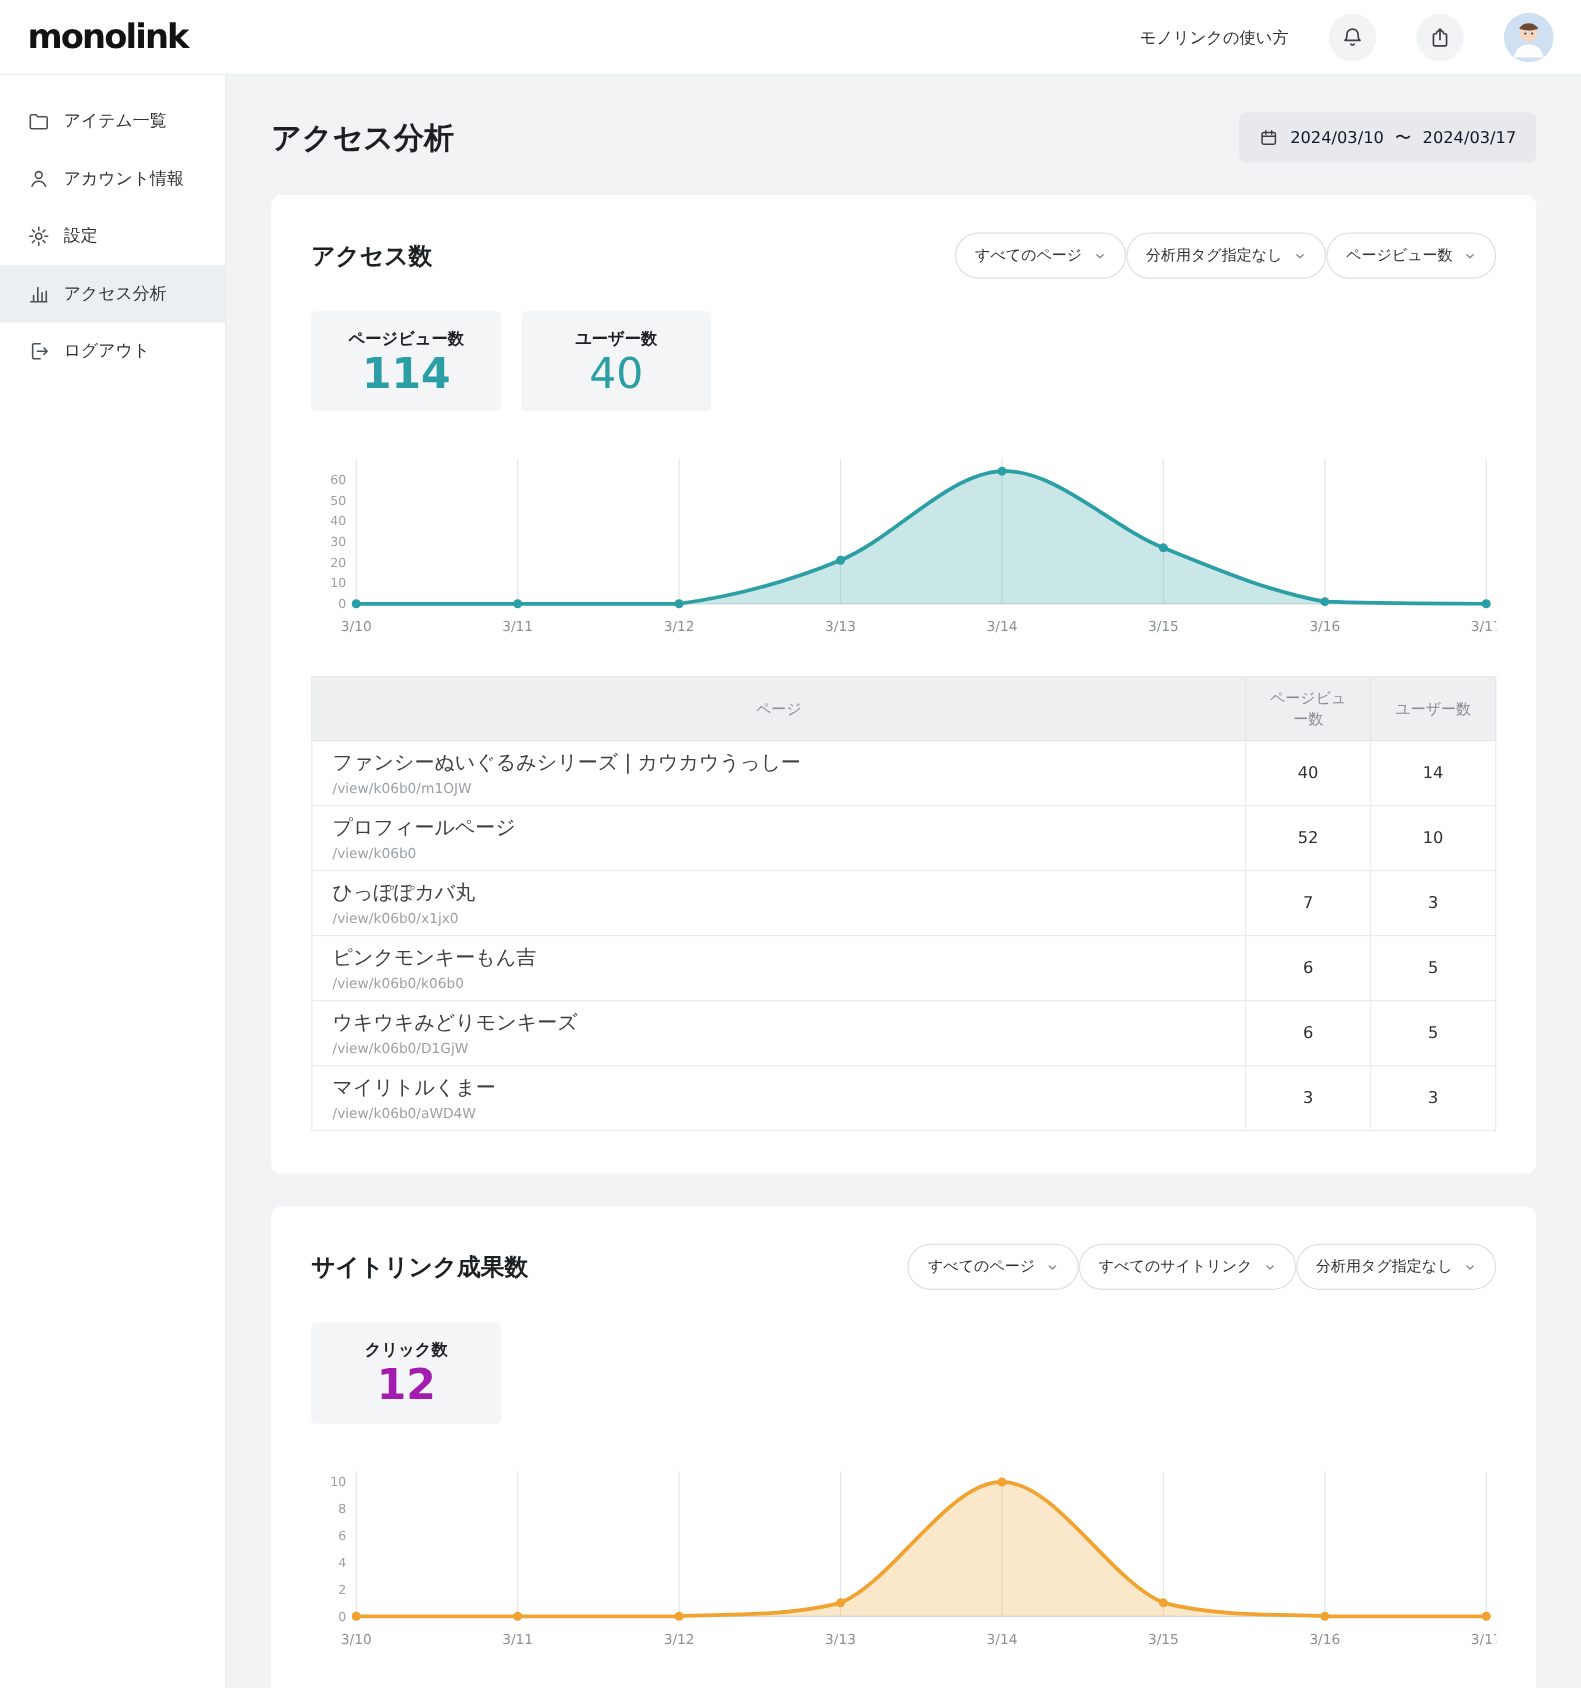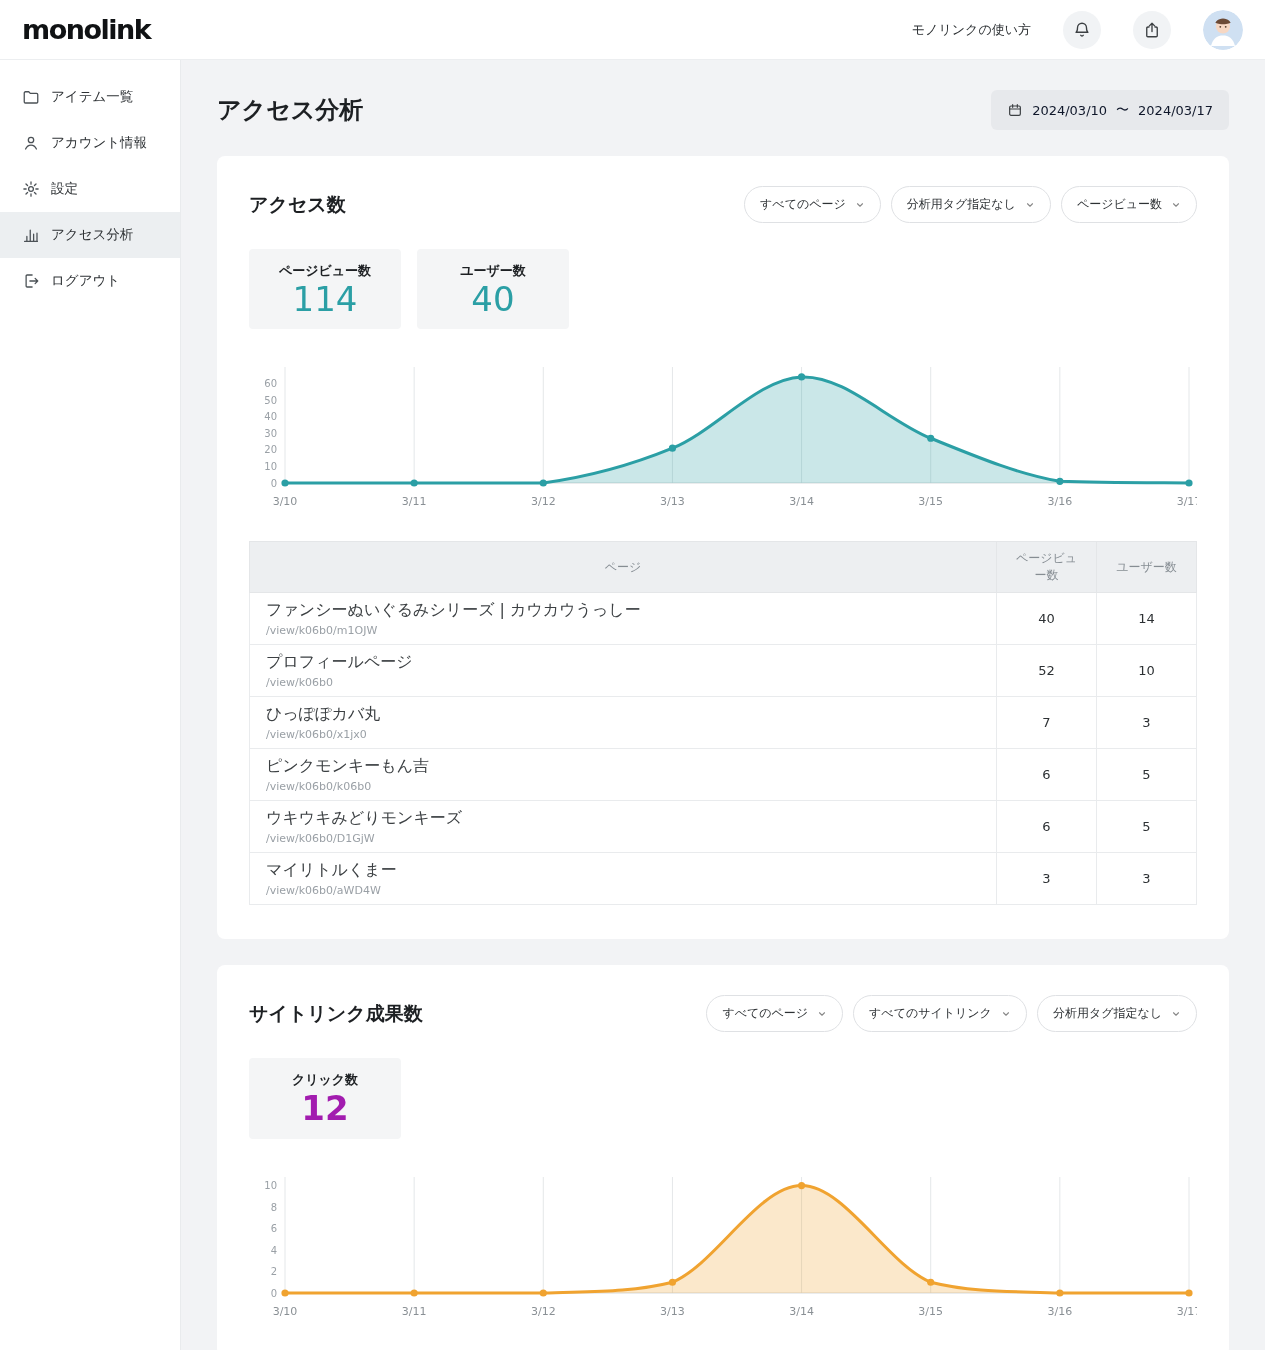--- a/index.html
+++ b/index.html
@@ -31,21 +31,21 @@
   .page-head{display:flex;justify-content:space-between;align-items:center}
   h1{font-size:24px;color:#1d2023}
   .date-range{display:flex;align-items:center;gap:9px;background:#e7e9ec;border-radius:6px;
               padding:11px 16px;font-size:13px;color:#0f172a;cursor:pointer}
   .date-range svg{width:16px;height:16px;color:#3c4043}
   .note{font-size:12px;color:#9aa0a6;margin-top:15px}
 
   .card{background:#fff;border-radius:8px;padding:30px 32px 34px;margin-top:26px}
   .card-head{display:flex;justify-content:space-between;align-items:center;margin-bottom:26px}
   h2{font-size:19px;color:#1d2023}
-  .filters{display:flex;gap:10px}
+  .filters{display:flex;}
   .pill{display:flex;align-items:center;gap:9px;border:1px solid #dfe1e4;background:#fff;border-radius:999px;
         padding:9px 15px;font-size:12px;color:#2d3134;cursor:pointer}
   .pill svg{width:10px;height:10px;color:#888}
 
   .stats{display:flex;gap:16px;margin-bottom:28px}
   .stat{background:#f4f5f6;border-radius:4px;min-width:152px;padding:13px 20px 11px;text-align:center}
   .stat-label{font-size:13px;font-weight:bold;color:#1d2023}
   .stat-value{font-size:34px;font-weight:500;margin-top:1px;line-height:1.1}
 
   .chart{display:block;margin-top:4px}
@@ -185,21 +185,21 @@
                 <svg viewBox="0 0 24 24" fill="none" stroke="currentColor" stroke-width="2.6" stroke-linecap="round" stroke-linejoin="round">
                   <path d="M6 9l6 6 6-6"></path>
                 </svg>
               </span>
             </button>
           </div>
       </div>
       <div class="stats" id="access-stats">
           <div class="stat">
             <div class="stat-label">ページビュー数</div>
-            <div class="stat-value" style="color: rgb(43, 159, 165);">114</div>
+            <div class="stat-value" style="color: rgb(43, 159, 165); font-weight: bold;">114</div>
           </div>
           <div class="stat">
             <div class="stat-label">ユーザー数</div>
             <div class="stat-value" style="color: rgb(43, 159, 165);">40</div>
           </div>
         </div>
       <svg class="chart" id="chart-access" viewBox="0 0 948 156" width="948" height="156">
           <line x1="36" y1="10" x2="36" y2="126" stroke="#e4e7e9" stroke-width="1"></line>
           <line x1="165.14285714285714" y1="10" x2="165.14285714285714" y2="126" stroke="#e4e7e9" stroke-width="1"></line>
           <line x1="294.2857142857143" y1="10" x2="294.2857142857143" y2="126" stroke="#e4e7e9" stroke-width="1"></line>

